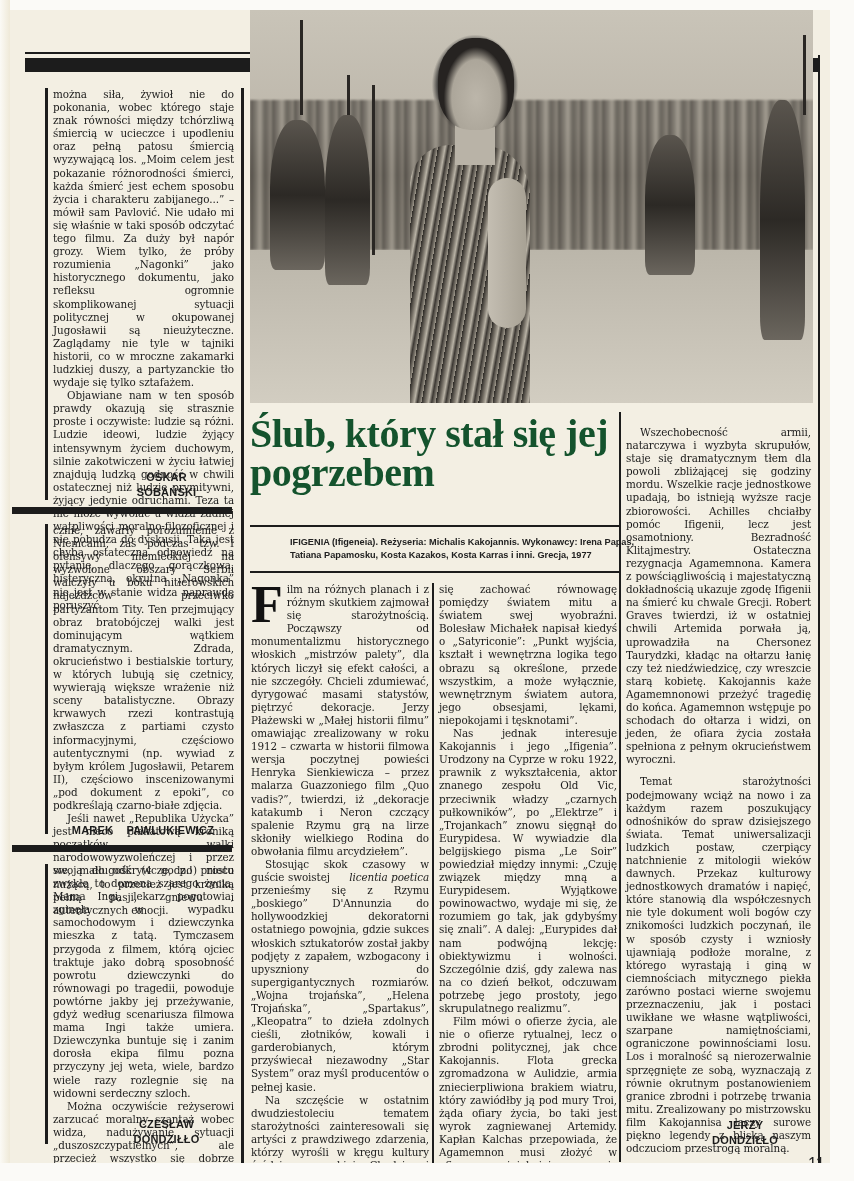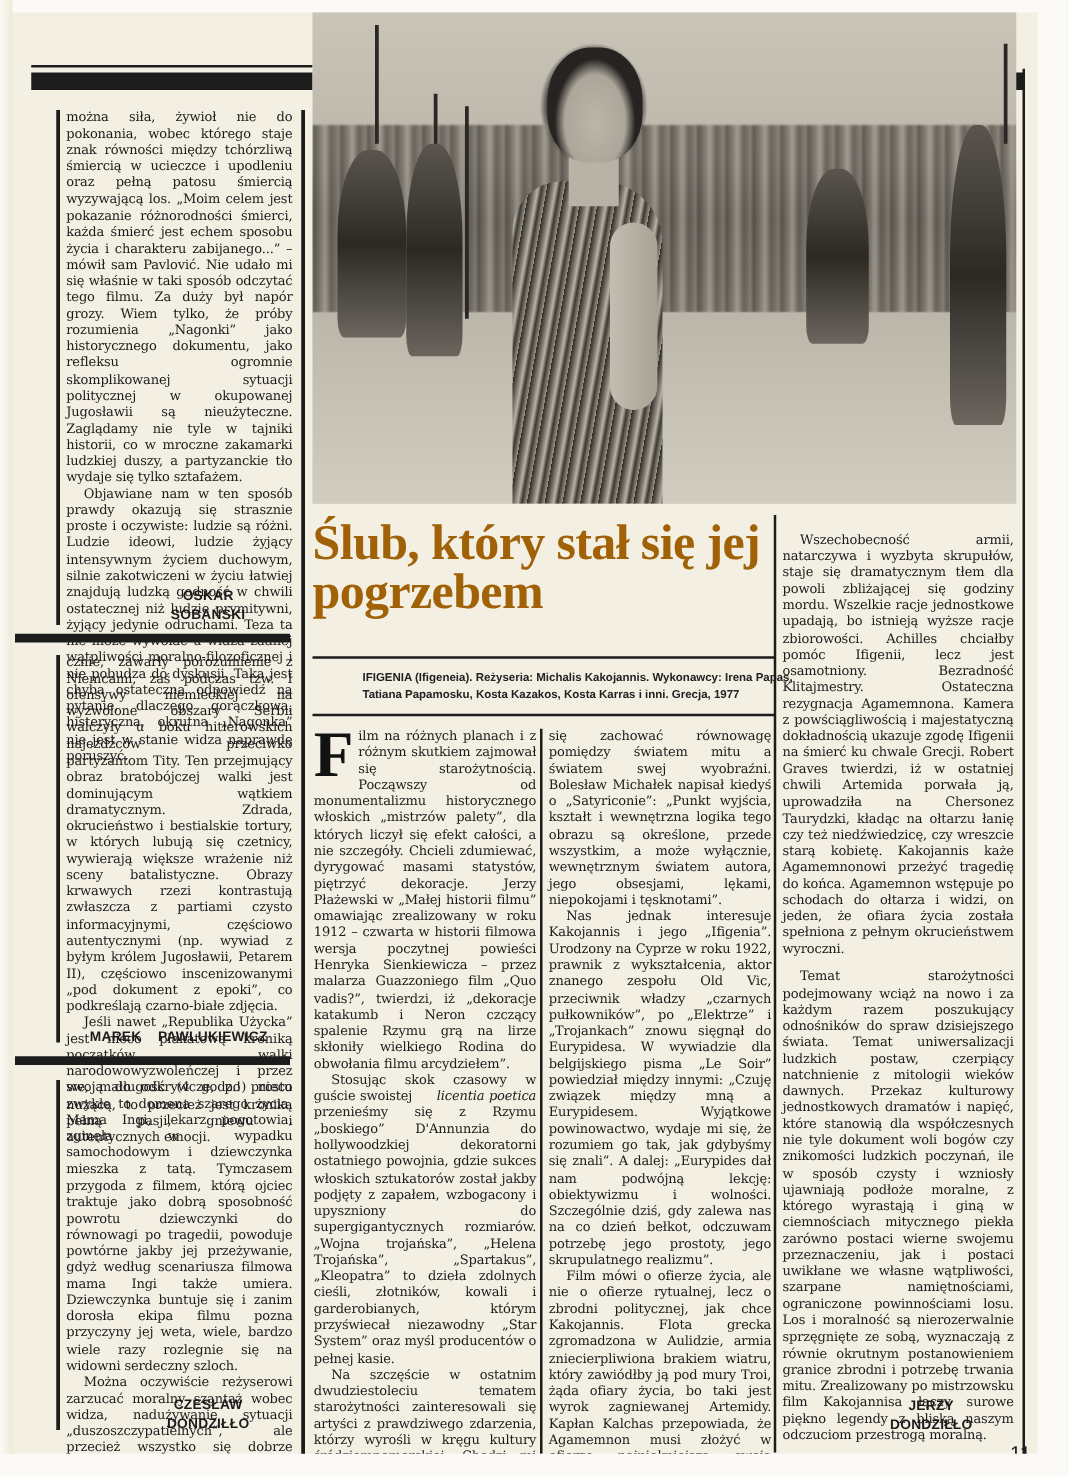--- a/index.html
+++ b/index.html
@@ -78,21 +78,21 @@
   }
   .photo .spear { position: absolute; width: 3px; background: #2a2724; }
   .photo .warrior {
     position: absolute; border-radius: 45% 45% 10% 10%;
     background: linear-gradient(to bottom, #5a554e, #2c2925 50%, #6b665e);
   }
 
   .headline {
     position: absolute; left: 250px; top: 414px; width: 370px;
     font-family: "Liberation Serif", serif; font-weight: bold;
-    font-size: 40px; line-height: 39px; letter-spacing: -0.5px; color: #a16207;
+    font-size: 40px; line-height: 39px; letter-spacing: -0.5px; color: #14532d;
   }
   .caption {
     position: absolute; left: 251px; top: 536px; width: 370px;
     font-family: "Liberation Sans", sans-serif; font-weight: bold;
     font-size: 9.2px; line-height: 13px; color: #222; margin-left: 39px;
   }
   .dropcap {
     float: left; font-family: "Liberation Serif", serif; font-weight: bold;
     font-size: 52px; line-height: 40px; margin: 2px 4px 0 0; color: #121212;
   }

